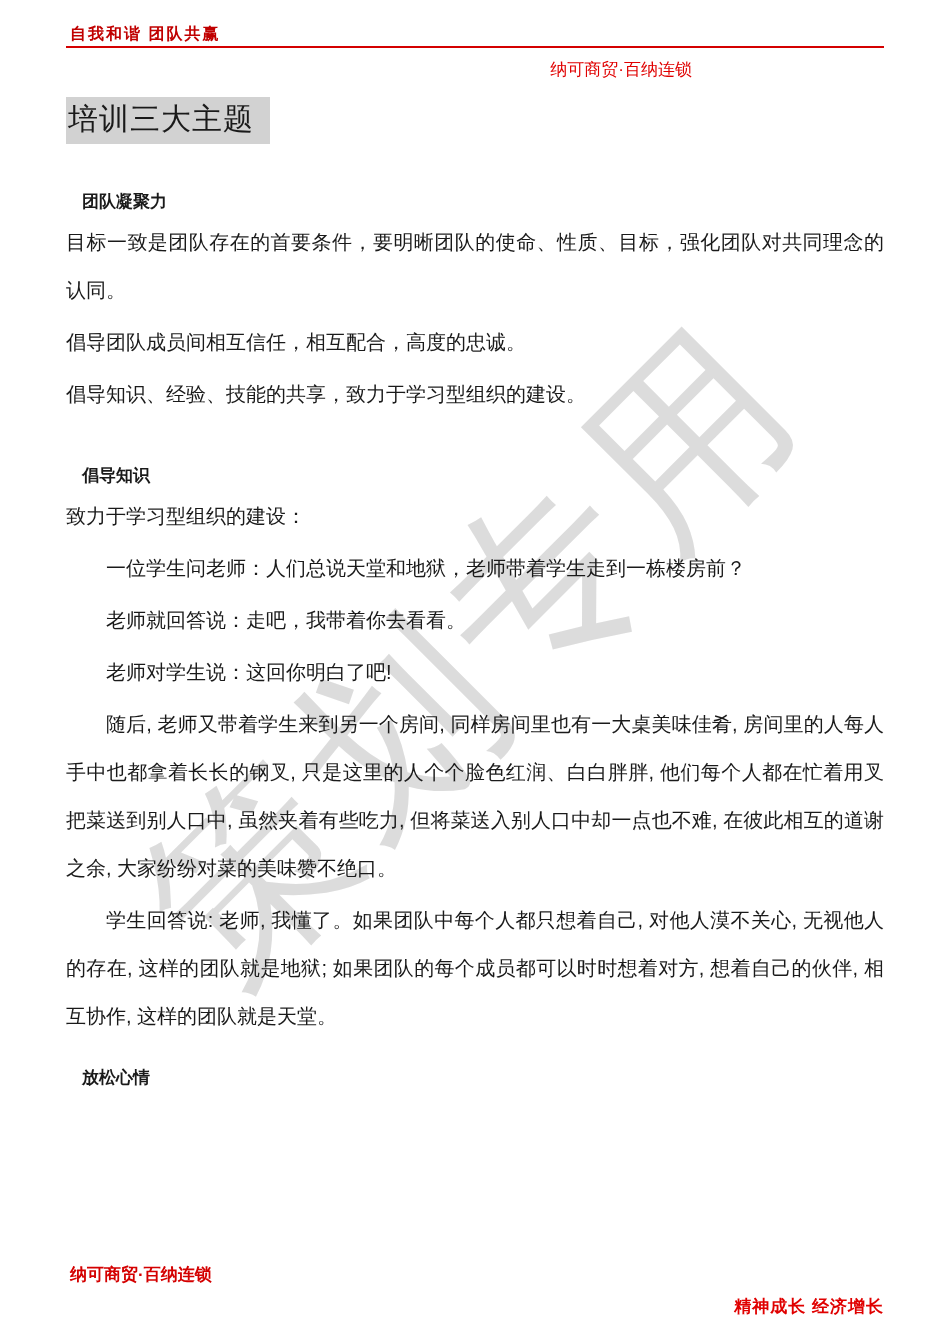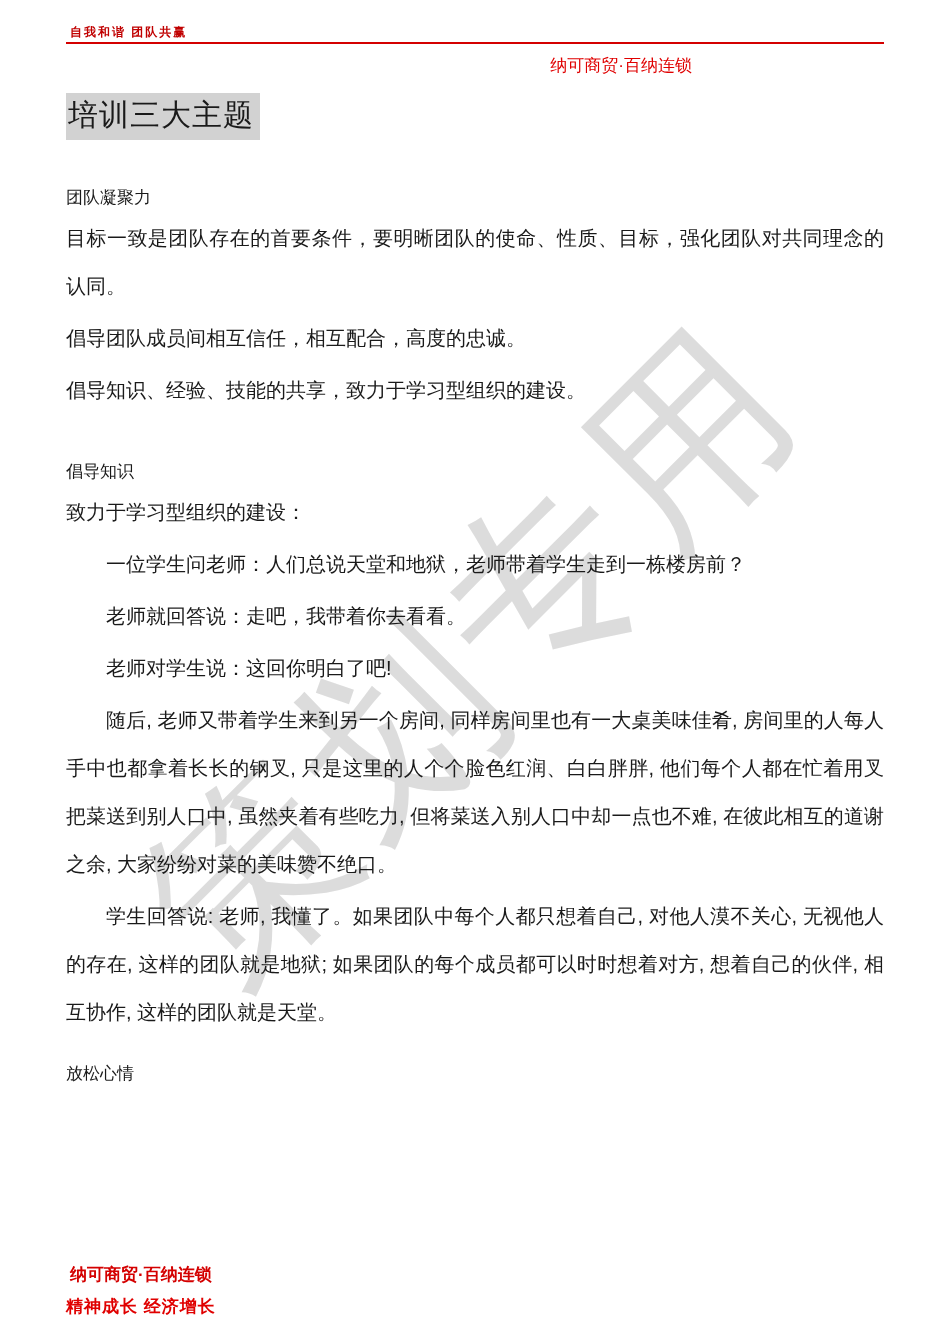--- a/index.html
+++ b/index.html
@@ -34,21 +34,21 @@
   }
   
   .content {
     position: relative;
     z-index: 1;
     padding: 24px 66px 0 66px;
   }
   .hdr-slogan {
     color: #c00000;
     font-weight: bold;
-    font-size: 12px;
+    font-size: 16px;
     letter-spacing: 2px;
     padding-left: 4px;
   }
   .hdr-rule {
     border-bottom: 2.5px solid #d40000;
     margin-top: 1px;
   }
   .hdr-brand {
     color: #e00000;
     font-size: 17px;
@@ -59,27 +59,27 @@
   
   .doc-title {
     margin: 16px 0 0 0;
     font-size: 30px;
     font-weight: normal;
     letter-spacing: 1px;
   }
   .doc-title .hl {
     background: #d2d2d2;
     display: inline-block;
-    padding: 2px 6px 4px 2px;
+    padding: 2px 16px 4px 2px;
   }
   
   .sec-heading {
     font-size: 17px;
-    font-weight: normal;
-    margin: 46px 0 0 0;
+    font-weight: bold;
+    margin: 46px 0 0 16px;
     line-height: 24px;
   }
   .sec-heading.tight {
     margin-top: 26px;
   }
   p.body-line {
     font-size: 20px;
     line-height: 48px;
     margin: 4px 0 2px 0;
     text-align: justify;
@@ -98,21 +98,21 @@
   .ftr-brand {
     color: #d40000;
     font-weight: bold;
     font-size: 17px;
     padding-left: 4px;
   }
   .ftr-slogan {
     color: #e00000;
     font-weight: bold;
     font-size: 17px;
-    text-align: left;
+    text-align: right;
     margin-top: 9px;
     letter-spacing: 1px;
   }
 </style>
 </head>
 <body>
 
 <div class="page">
 
   <div class="watermark">策划专用</div>

